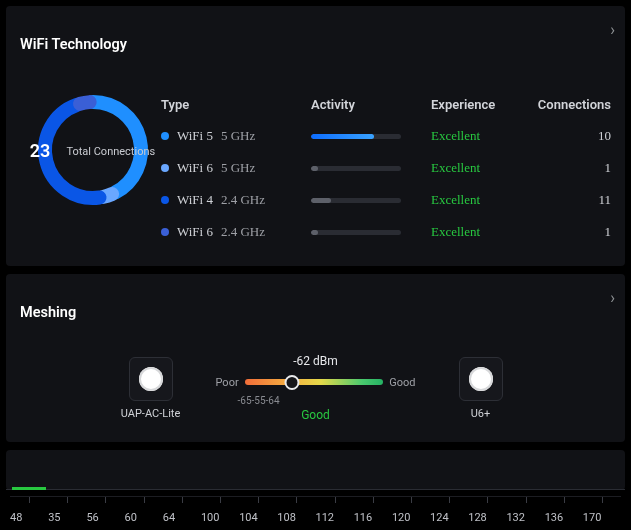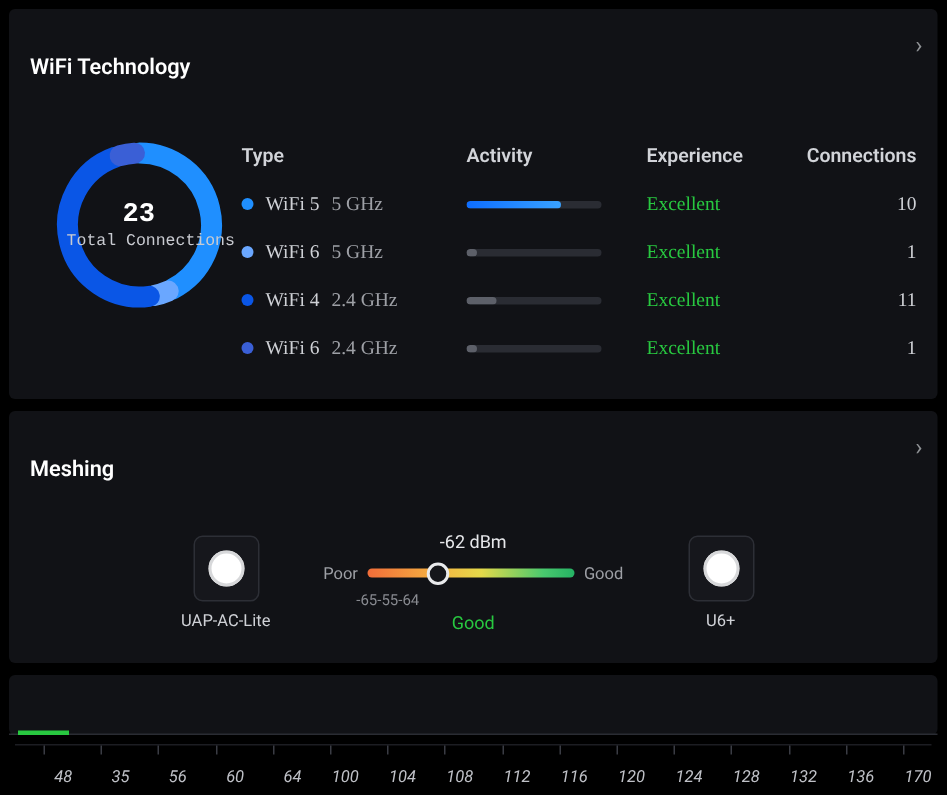--- a/index.html
+++ b/index.html
@@ -48,25 +48,24 @@
     flex-direction:column;
     align-items:center;
     margin-top:2px;
   }
   .donut{position:relative;width:120px;height:120px;}
   .donut svg{transform:rotate(-90deg);}
   .donut-center{
     position:absolute;
     inset:0;
     display:flex;
-    flex-direction:column;
+    flex-direction:row;
     align-items:center;
     justify-content:center;
     text-align:center;
-    font-family:Liberation Mono, monospace;
   }
   .donut-num{font-size:18px;font-weight:600;color:#fff;}
   .donut-label{font-size:11px;color:#c9cbd1;margin-top:2px;white-space:nowrap;margin-left:16px;}
   .wifi-table{flex:1;}
   .wt-head,.wt-row{
     display:flex;
     align-items:center;
     height:32px;
   }
   .wt-head{color:#d2d4d9;font-weight:600;font-size:13px;}
@@ -153,24 +152,23 @@
   }
   .ticks-inner{
     display:flex;justify-content:flex-start;gap:0;
     border-top:1px solid #1c1d22;
     padding-top:14px;
     position:relative;
   }
   .tick{
     flex:1;
     position:relative;
-    text-align:right;
+    text-align:left;
     font-size:11px;
     color:#bfc1c7;
-    font-style:italic;
   }
   .tick::before{
     content:"";
     position:absolute;
     left:50%;top:-14px;width:1px;height:6px;background:#3a3c44;
   }
 </style>
 </head>
 <body>
 

